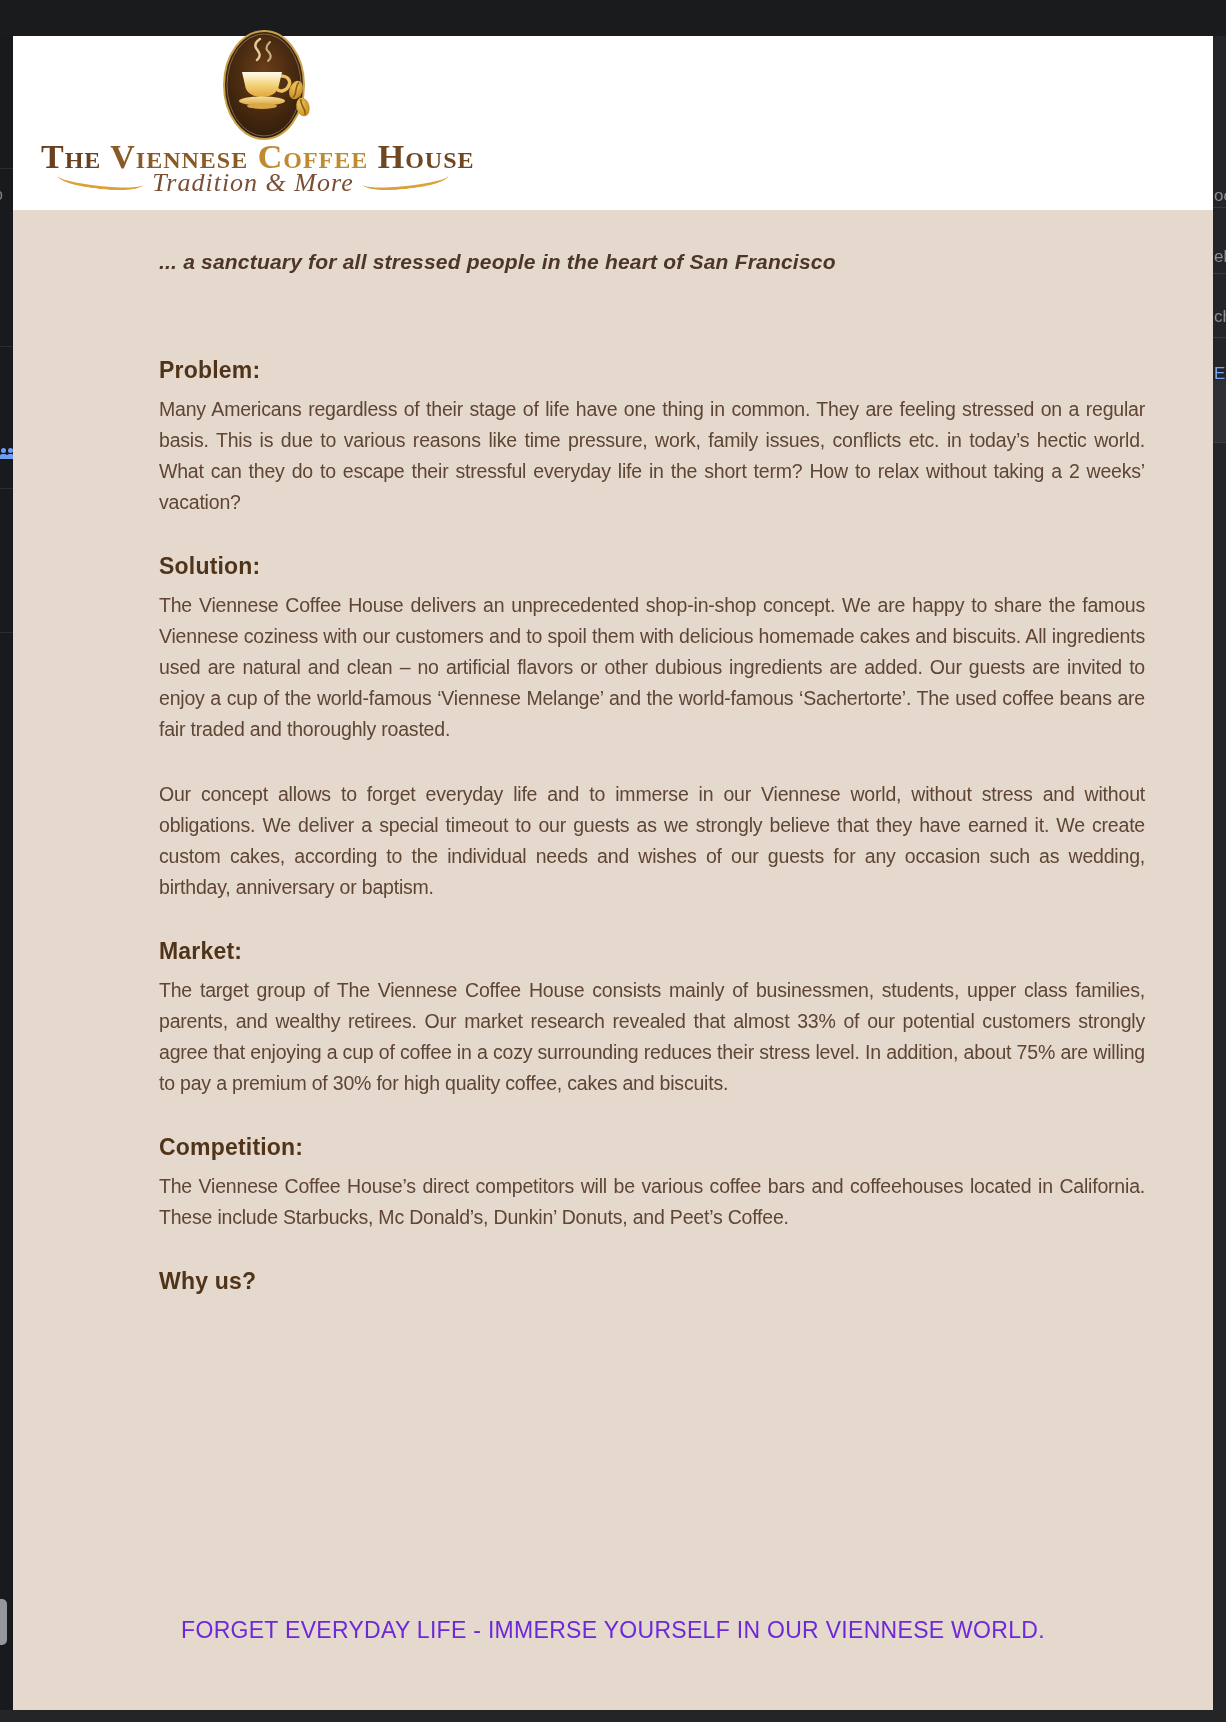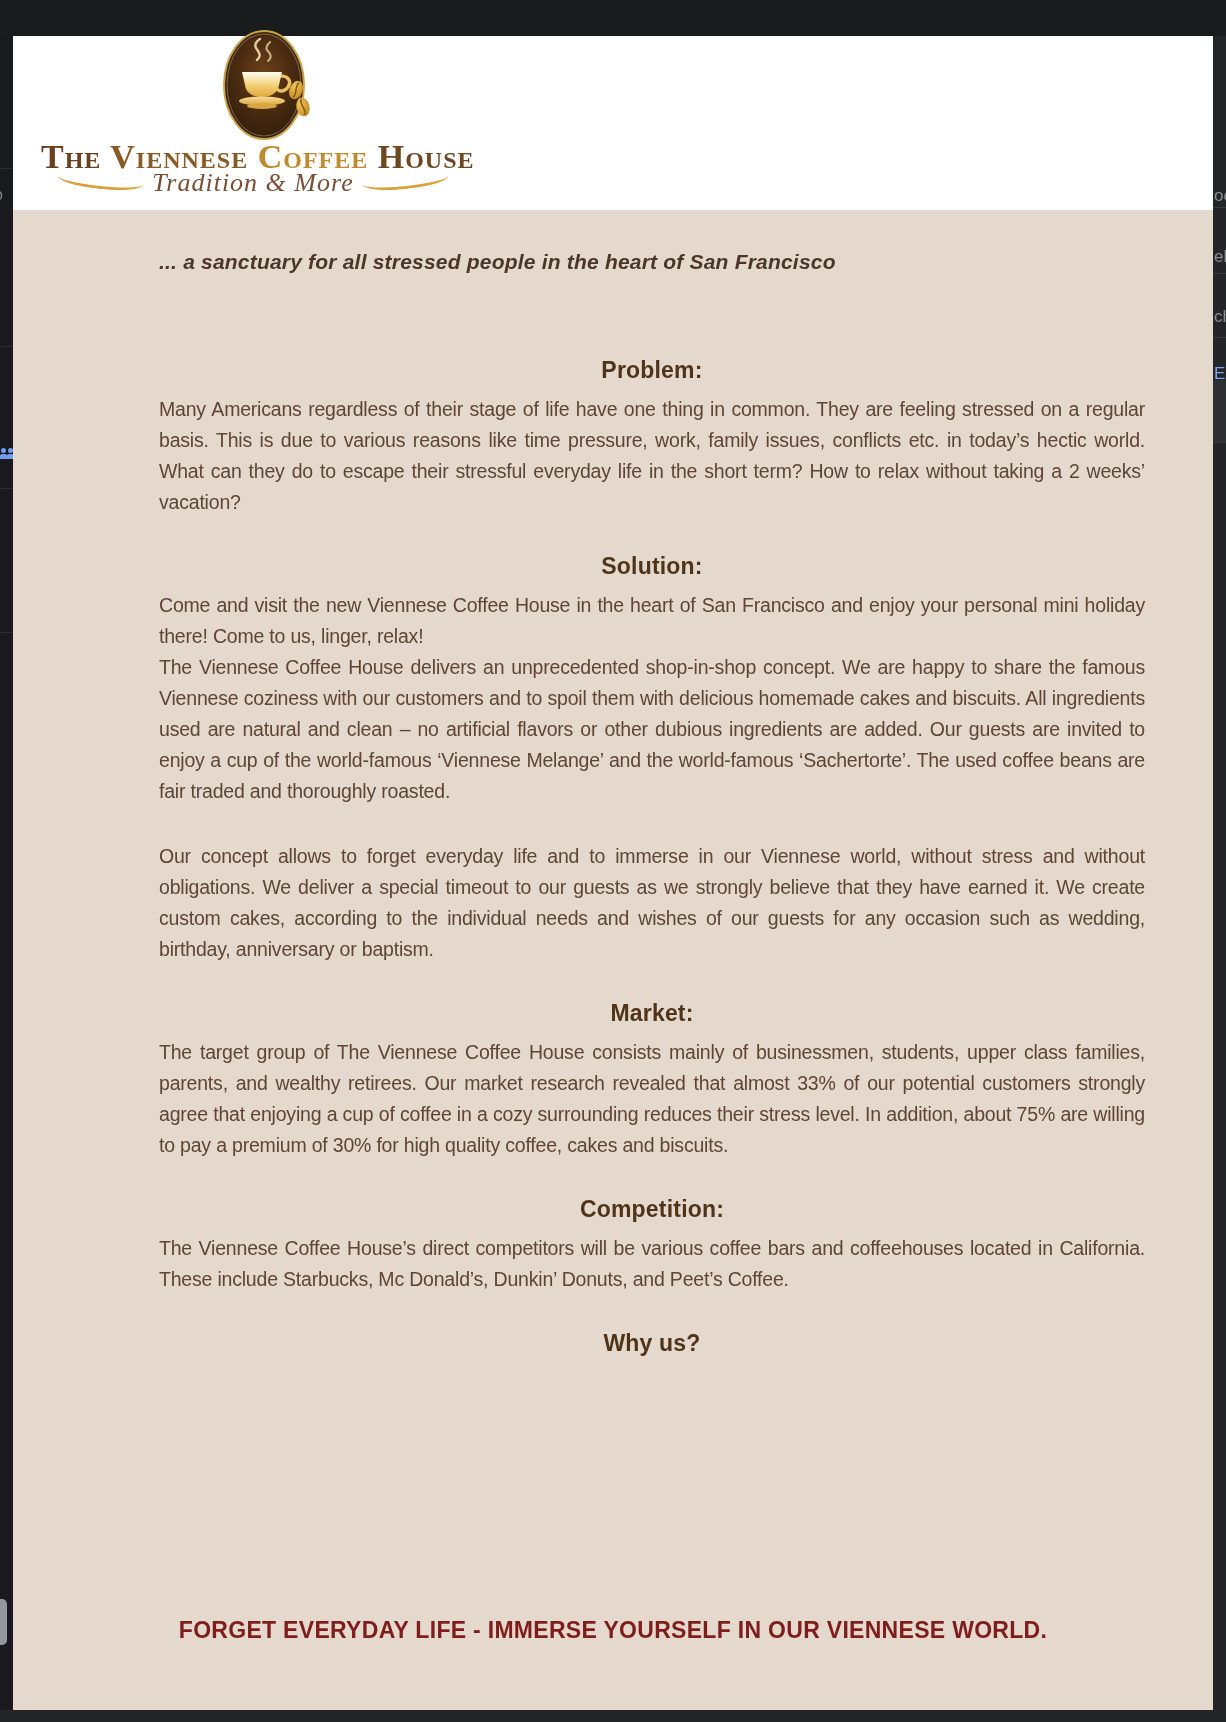--- a/index.html
+++ b/index.html
@@ -80,30 +80,30 @@
     background:#e5d8cd; padding:36px 68px 0 146px;
     color:#5e4534; font-size:19.5px; line-height:31px;
     text-align:justify; letter-spacing:-.2px;
   }
   .tagline {
     font-size:21px; font-weight:700; font-style:italic; color:#4c3628;
     letter-spacing:.2px; text-align:left;
   }
   .content h2 {
     font-size:23px; font-weight:700; color:#503419; letter-spacing:.2px;
-    margin:33px 0 8px; text-align:center;
+    margin:33px 0 8px; text-align:left;
   }
   .content h2.first { margin-top:78px; }
   .content p { margin:0; }
   .content p.after-gap { margin-top:34px; }
 
   .page-footer {
     position:absolute; left:146px; right:146px; bottom:62px;
-    text-align:center; font-size:23px; font-weight:700; line-height:36px;
-    color:#7f1d1d; letter-spacing:.3px;
+    text-align:center; font-size:23px; font-weight:400; line-height:36px;
+    color:#6d28d9; letter-spacing:.3px;
   }
 </style>
 </head>
 <body>
 
 <div class="top-band"></div>
 
 <div class="edge-left">
   <span class="frag" style="top:150px">o</span>
   <div class="sep" style="top:132px"></div>
@@ -192,21 +192,20 @@
   </div>
 
   <div class="content">
 
     <p class="tagline">... a sanctuary for all stressed people in the heart of San Francisco</p>
 
     <h2 class="first">Problem:</h2>
     <p>Many Americans regardless of their stage of life have one thing in common. They are feeling stressed on a regular basis. This is due to various reasons like time pressure, work, family issues, conflicts etc. in today’s hectic world. What can they do to escape their stressful everyday life in the short term? How to relax without taking a 2 weeks’ vacation?</p>
 
     <h2>Solution:</h2>
-    <p>Come and visit the new Viennese Coffee House in the heart of San Francisco and enjoy your personal mini holiday there! Come to us, linger, relax!</p>
     <p>The Viennese Coffee House delivers an unprecedented shop-in-shop concept. We are happy to share the famous Viennese coziness with our customers and to spoil them with delicious homemade cakes and biscuits. All ingredients used are natural and clean – no artificial flavors or other dubious ingredients are added. Our guests are invited to enjoy a cup of the world-famous ‘Viennese Melange’ and the world-famous ‘Sachertorte’. The used coffee beans are fair traded and thoroughly roasted.</p>
     <p class="after-gap">Our concept allows to forget everyday life and to immerse in our Viennese world, without stress and without obligations. We deliver a special timeout to our guests as we strongly believe that they have earned it. We create custom cakes, according to the individual needs and wishes of our guests for any occasion such as wedding, birthday, anniversary or baptism.</p>
 
     <h2>Market:</h2>
     <p>The target group of The Viennese Coffee House consists mainly of businessmen, students, upper class families, parents, and wealthy retirees. Our market research revealed that almost 33% of our potential customers strongly agree that enjoying a cup of coffee in a cozy surrounding reduces their stress level. In addition, about 75% are willing to pay a premium of 30% for high quality coffee, cakes and biscuits.</p>
 
     <h2>Competition:</h2>
     <p>The Viennese Coffee House’s direct competitors will be various coffee bars and coffeehouses located in California. These include Starbucks, Mc Donald’s, Dunkin’ Donuts, and Peet’s Coffee.</p>
 
     <h2>Why us?</h2>

